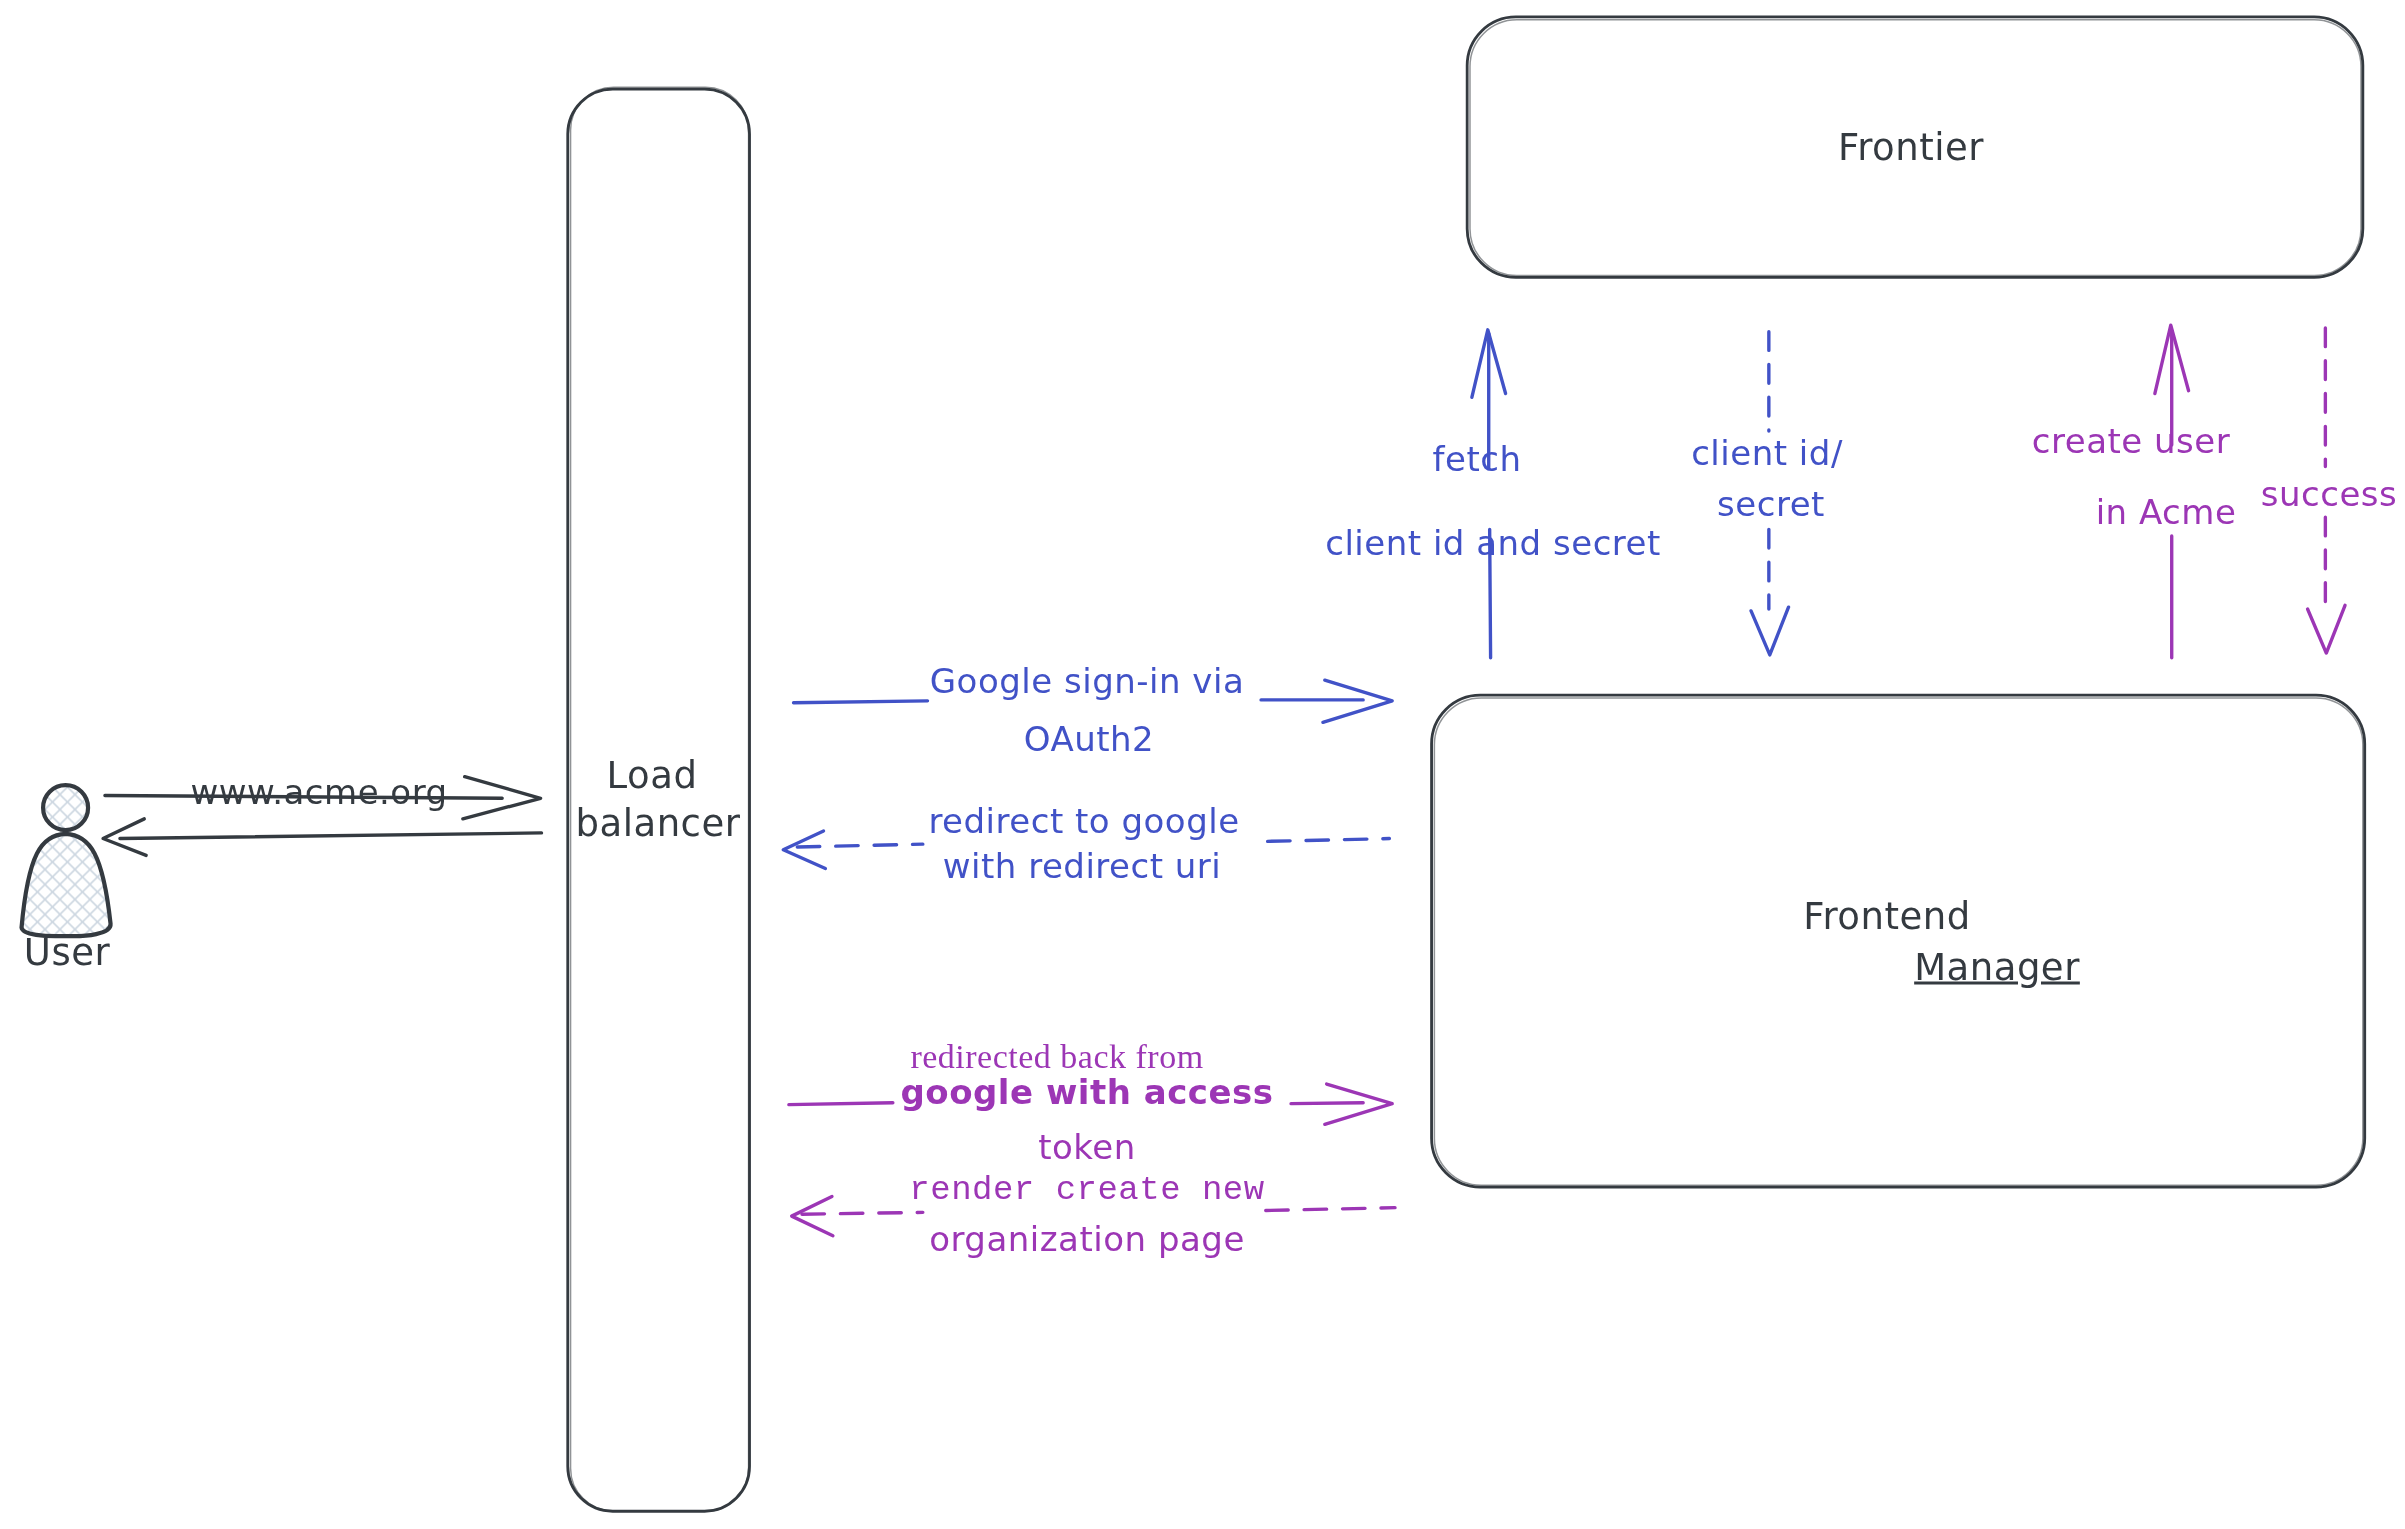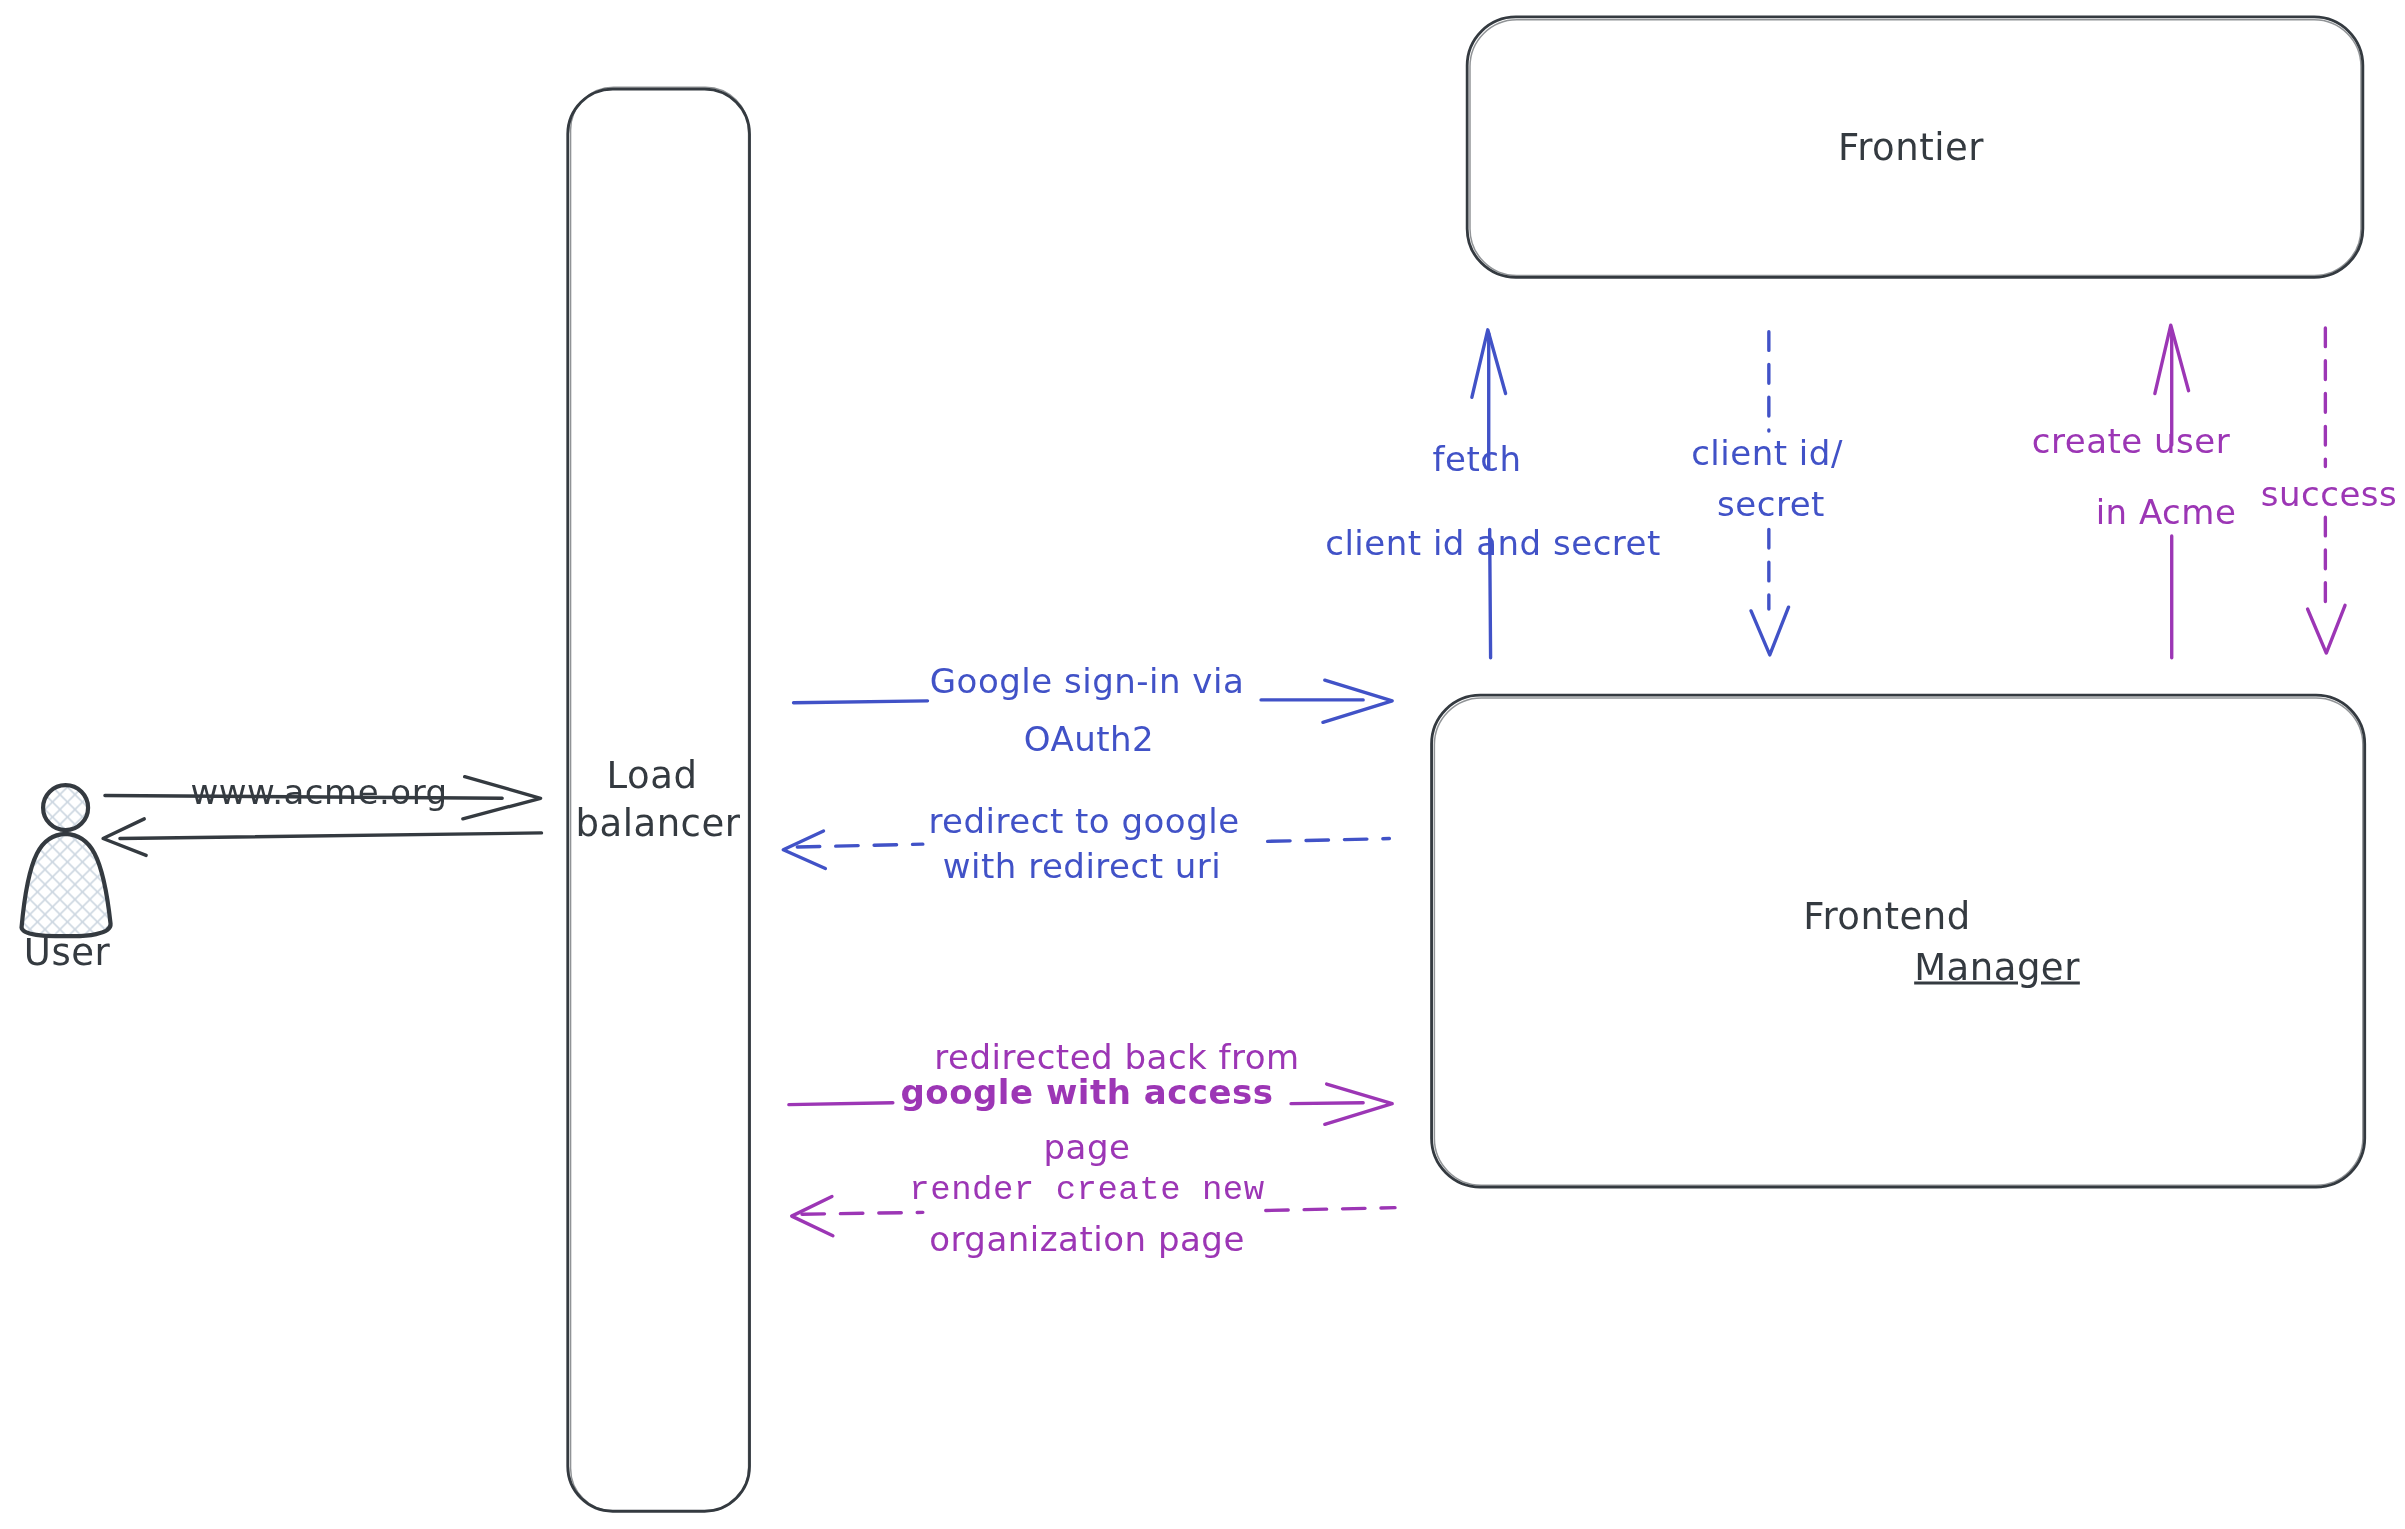--- a/index.html
+++ b/index.html
@@ -125,23 +125,23 @@
   <div class="lbl fs40 c-dark" style="left:1887px;top:916px;">Frontend</div>
   <div class="lbl fs40 c-dark" style="left:1997px;top:967px;text-decoration:underline;">Manager</div>
 
   <div class="lbl c-dark" style="left:319px;top:792px;">www.acme.org</div>
 
   <div class="lbl c-blue" style="left:1087px;top:681px;">Google sign-in via</div>
   <div class="lbl c-blue" style="left:1089px;top:739px;">OAuth2</div>
   <div class="lbl c-blue" style="left:1084px;top:821px;">redirect to google</div>
   <div class="lbl c-blue" style="left:1082px;top:866px;">with redirect uri</div>
 
-  <div class="lbl c-purple" style="left:1117px;top:1057px;">redirected back from</div>
+  <div class="lbl c-purple" style="left:1057px;top:1057px;font-family:Liberation Serif, serif;">redirected back from</div>
   <div class="lbl c-purple" style="left:1087px;top:1092px;font-weight:bold;">google with access</div>
-  <div class="lbl c-purple" style="left:1087px;top:1147px;">page</div>
+  <div class="lbl c-purple" style="left:1087px;top:1147px;">token</div>
   <div class="lbl c-purple" style="left:1087px;top:1190px;font-family:Liberation Mono, monospace;">render create new</div>
   <div class="lbl c-purple" style="left:1087px;top:1239px;">organization page</div>
 
   <div class="lbl c-blue" style="left:1477px;top:459px;">fetch</div>
   <div class="lbl c-blue" style="left:1493px;top:506px;margin-top:37px;">client id and secret</div>
   <div class="lbl c-blue" style="left:1767px;top:453px;">client id/</div>
   <div class="lbl c-blue" style="left:1771px;top:504px;">secret</div>
 
   <div class="lbl c-purple" style="left:2131px;top:441px;">create user</div>
   <div class="lbl c-purple" style="left:2166px;top:512px;">in Acme</div>

